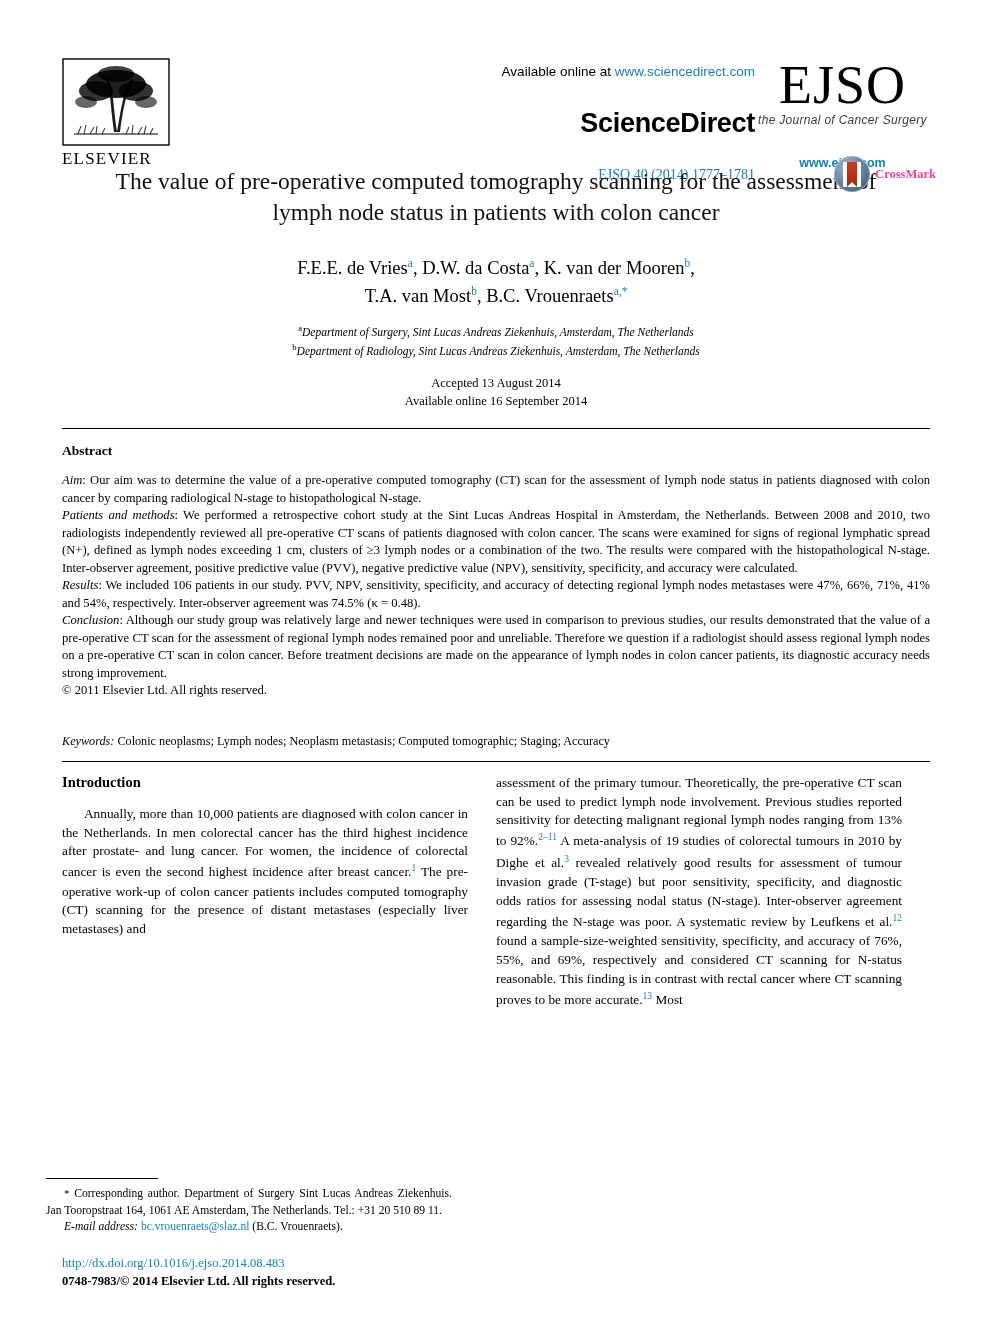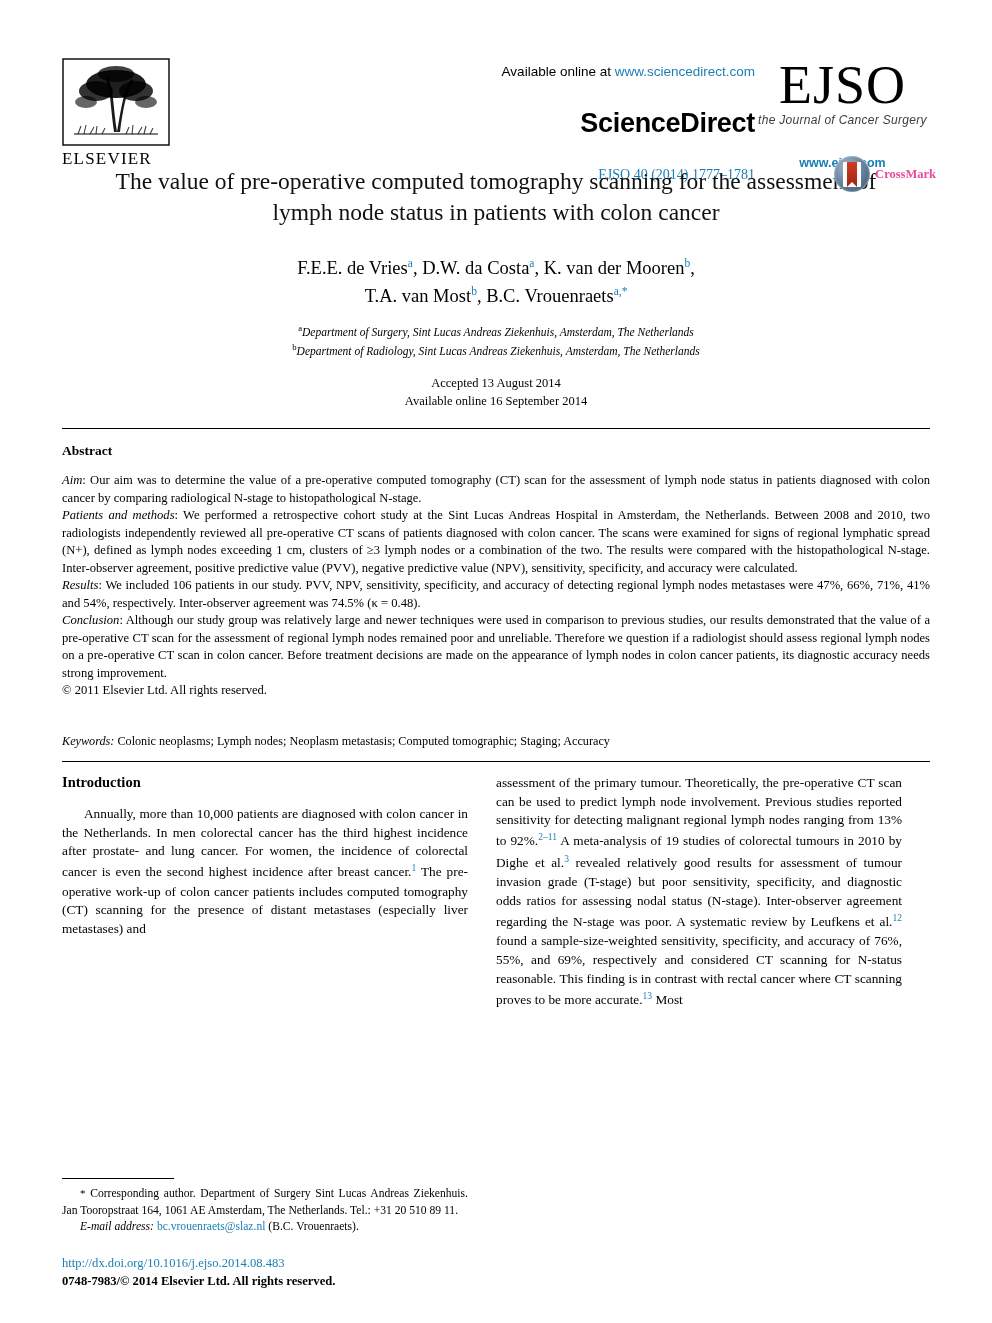--- a/index.html
+++ b/index.html
@@ -101,21 +101,21 @@
 
   
   .cols { display:flex; gap: 28px; padding: 0 62px; margin-top: 12px; }
   .col { width: 406px; }
   .sec-head { font-weight:bold; font-size: 14.5px; margin-bottom: 14px; }
   .para { font-size: 13.3px; line-height: 1.42; text-align: justify; text-indent: 22px; }
   .para.cont { text-indent: 0; }
   .ref { color:#1a7fb5; font-size:0.72em; vertical-align:super; }
 
   
-  .footnote-area { position:absolute; left:62px; bottom: 88px; width: 406px; }
+  .footnote-area { position:absolute; left:46px; bottom: 88px; width: 406px; }
   .fn-rule { width: 112px; border-top:0.9px solid #000; margin-bottom: 7px; }
   .fn-text { font-size: 11.6px; line-height:1.4; text-align:justify; }
   .fn-text .star { font-size: 0.95em; }
   .fn-indent { text-indent: 18px; }
   .fn-text i { font-style:italic; }
   .mail { color:#1a7fb5; }
 
   .bottom-block { position:absolute; left:62px; bottom: 33px; width: 520px; }
   .doi { color:#1a7fb5; font-size: 12.6px; line-height:1.45; }
   .issn { font-size: 12.6px; font-weight:bold; line-height:1.45; }

